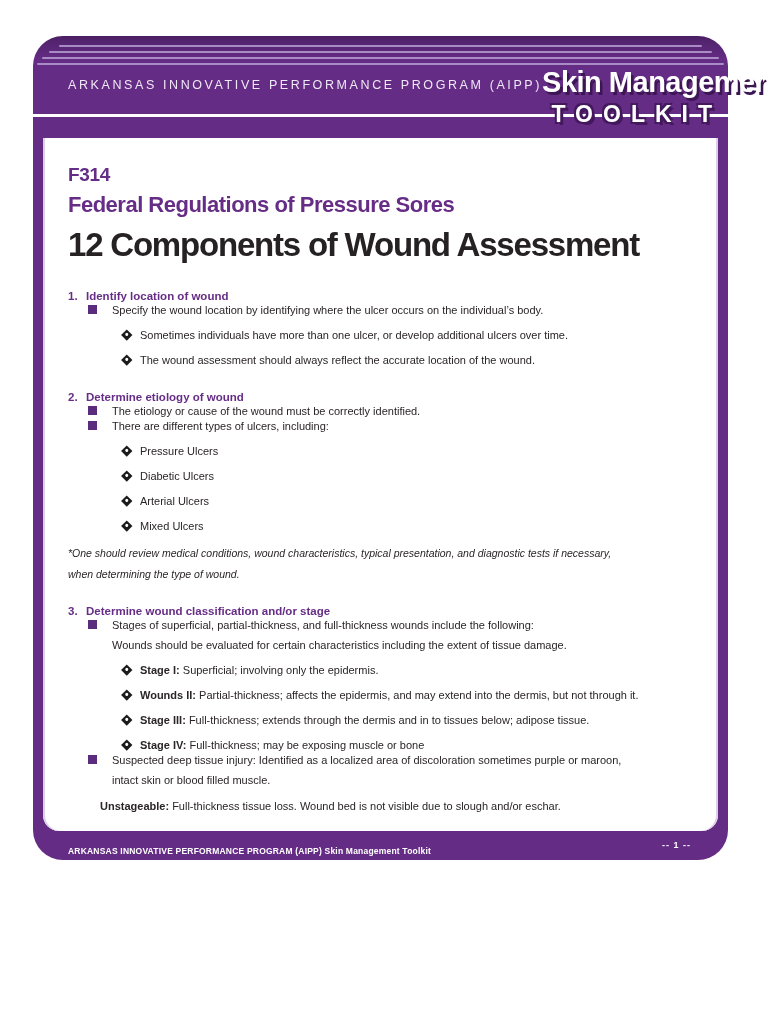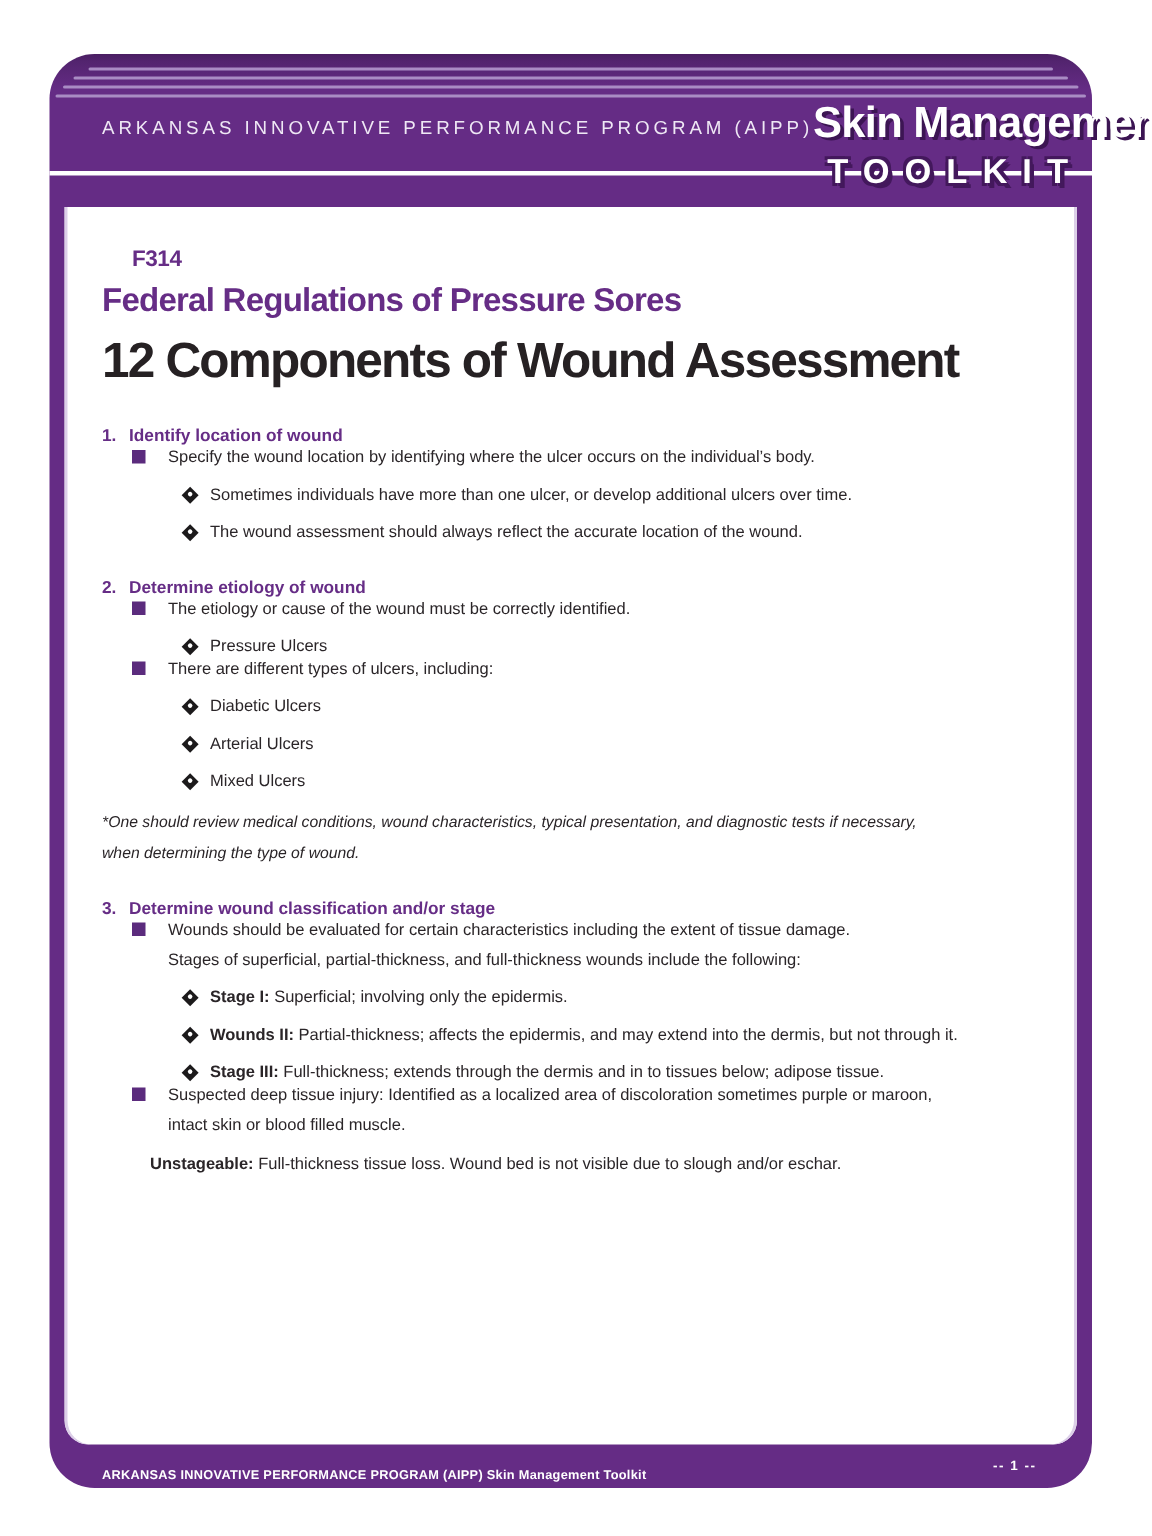--- a/index.html
+++ b/index.html
@@ -1,21 +1,21 @@
 <!DOCTYPE html>
 <html><head>
 <meta charset="utf-8">
 <style>
   * { margin:0; padding:0; box-sizing:border-box; }
   html,body { width:768px; height:1024px; background:#ffffff; font-family:"Liberation Sans", sans-serif; }
   .page { position:relative; width:768px; height:1024px; background:#ffffff; overflow:hidden; }
 
   
   .card {
-    position:absolute; left:33px; top:36px; width:695px; height:956px;
+    position:absolute; left:33px; top:36px; width:695px; height:824px;
     border-radius:30px;
     background:linear-gradient(180deg, #4a1e62 0px, #53246f 5px, #652c85 24px);
   }
   .stripes { position:absolute; top:9px; left:0; right:0; }
   .stripe { height:2px; background:#a98cc4; border-radius:2px; margin-bottom:4px; }
   .stripe:nth-child(1){ margin-left:26px; margin-right:26px; }
   .stripe:nth-child(2){ margin-left:16px; margin-right:16px; }
   .stripe:nth-child(3){ margin-left:9px;  margin-right:9px; }
   .stripe:nth-child(4){ margin-left:4px;  margin-right:4px; }
 
@@ -37,21 +37,21 @@
   }
 
   
   .content {
     position:absolute; top:102px; left:10px; right:10px; bottom:29px;
     background:#ffffff; border-radius:0 0 16px 16px;
     padding:26px 26px 0 25px; overflow:hidden;
     box-shadow: inset 2px 0 0 #dccfe8, inset -2px 0 0 #dccfe8;
   }
 
-  .doc-code { color:#662d86; font-size:15px; font-weight:700; letter-spacing:-0.3px;margin-left:20px; }
+  .doc-code { color:#662d86; font-size:19px; font-weight:700; letter-spacing:-0.3px; }
   .doc-subtitle { color:#662d86; font-size:22px; font-weight:700; letter-spacing:-0.5px; margin-top:6px; }
   .doc-title { color:#262123; font-size:33px; font-weight:700; letter-spacing:-1.2px; line-height:42px; margin-top:6px; white-space:nowrap; }
 
   .section { margin-top:24px; }
   .section-heading { display:flex; color:#662d86; font-size:11.5px; font-weight:700; }
   .sec-num { width:18px; flex:none; }
 
   .item { position:relative; margin-top:1px; color:#2a2528; font-size:11px; line-height:14px; }
   .item.square { padding-left:44px; }
   .item.diamond { padding-left:72px; margin-top:11px; }
@@ -133,30 +133,30 @@
             <div class="section-heading">
               <span class="sec-num">2.</span>
               <span class="sec-title">Determine etiology of wound</span>
             </div>
             <div class="item square">
               <span class="sq"></span>
               <div class="item-text">
                 <div class="line">The etiology or cause of the wound must be correctly identified.</div>
               </div>
             </div>
+            <div class="item square">
+              <span class="sq"></span>
+              <div class="item-text">
+                <div class="line">There are different types of ulcers, including:</div>
+              </div>
+            </div>
             <div class="item diamond">
               <span class="dia"></span>
               <div class="item-text">
                 <div class="line">Pressure Ulcers</div>
-              </div>
-            </div>
-            <div class="item square">
-              <span class="sq"></span>
-              <div class="item-text">
-                <div class="line">There are different types of ulcers, including:</div>
               </div>
             </div>
             <div class="item diamond">
               <span class="dia"></span>
               <div class="item-text">
                 <div class="line">Diabetic Ulcers</div>
               </div>
             </div>
             <div class="item diamond">
               <span class="dia"></span>
@@ -176,40 +176,46 @@
             </div>
           </div>
           <div class="section">
             <div class="section-heading">
               <span class="sec-num">3.</span>
               <span class="sec-title">Determine wound classification and/or stage</span>
             </div>
             <div class="item square">
               <span class="sq"></span>
               <div class="item-text">
+                <div class="line">Stages of superficial, partial-thickness, and full-thickness wounds include the following:</div>
                 <div class="line">Wounds should be evaluated for certain characteristics including the extent of tissue damage.</div>
-                <div class="line">Stages of superficial, partial-thickness, and full-thickness wounds include the following:</div>
               </div>
             </div>
             <div class="item diamond">
               <span class="dia"></span>
               <div class="item-text">
                 <div class="line"><b>Stage I:</b> Superficial; involving only the epidermis.</div>
               </div>
             </div>
             <div class="item diamond">
               <span class="dia"></span>
               <div class="item-text">
                 <div class="line"><b>Wounds II:</b> Partial-thickness; affects the epidermis, and may extend into the dermis, but not through it.</div>
               </div>
             </div>
             <div class="item diamond">
               <span class="dia"></span>
               <div class="item-text">
                 <div class="line"><b>Stage III:</b> Full-thickness; extends through the dermis and in to tissues below; adipose tissue.</div>
+              </div>
+            </div>
+            <div class="item diamond">
+              <span class="dia"></span>
+              <div class="item-text">
+                <div class="line"><b>Stage IV:</b> Full-thickness; may be exposing muscle or bone</div>
               </div>
             </div>
             <div class="item square">
               <span class="sq"></span>
               <div class="item-text">
                 <div class="line">Suspected deep tissue injury: Identified as a localized area of discoloration sometimes purple or maroon,</div>
                 <div class="line">intact skin or blood filled muscle.</div>
               </div>
             </div>
             <div class="hang"><b>Unstageable:</b> Full-thickness tissue loss.  Wound bed is not visible due to slough and/or eschar.</div>

